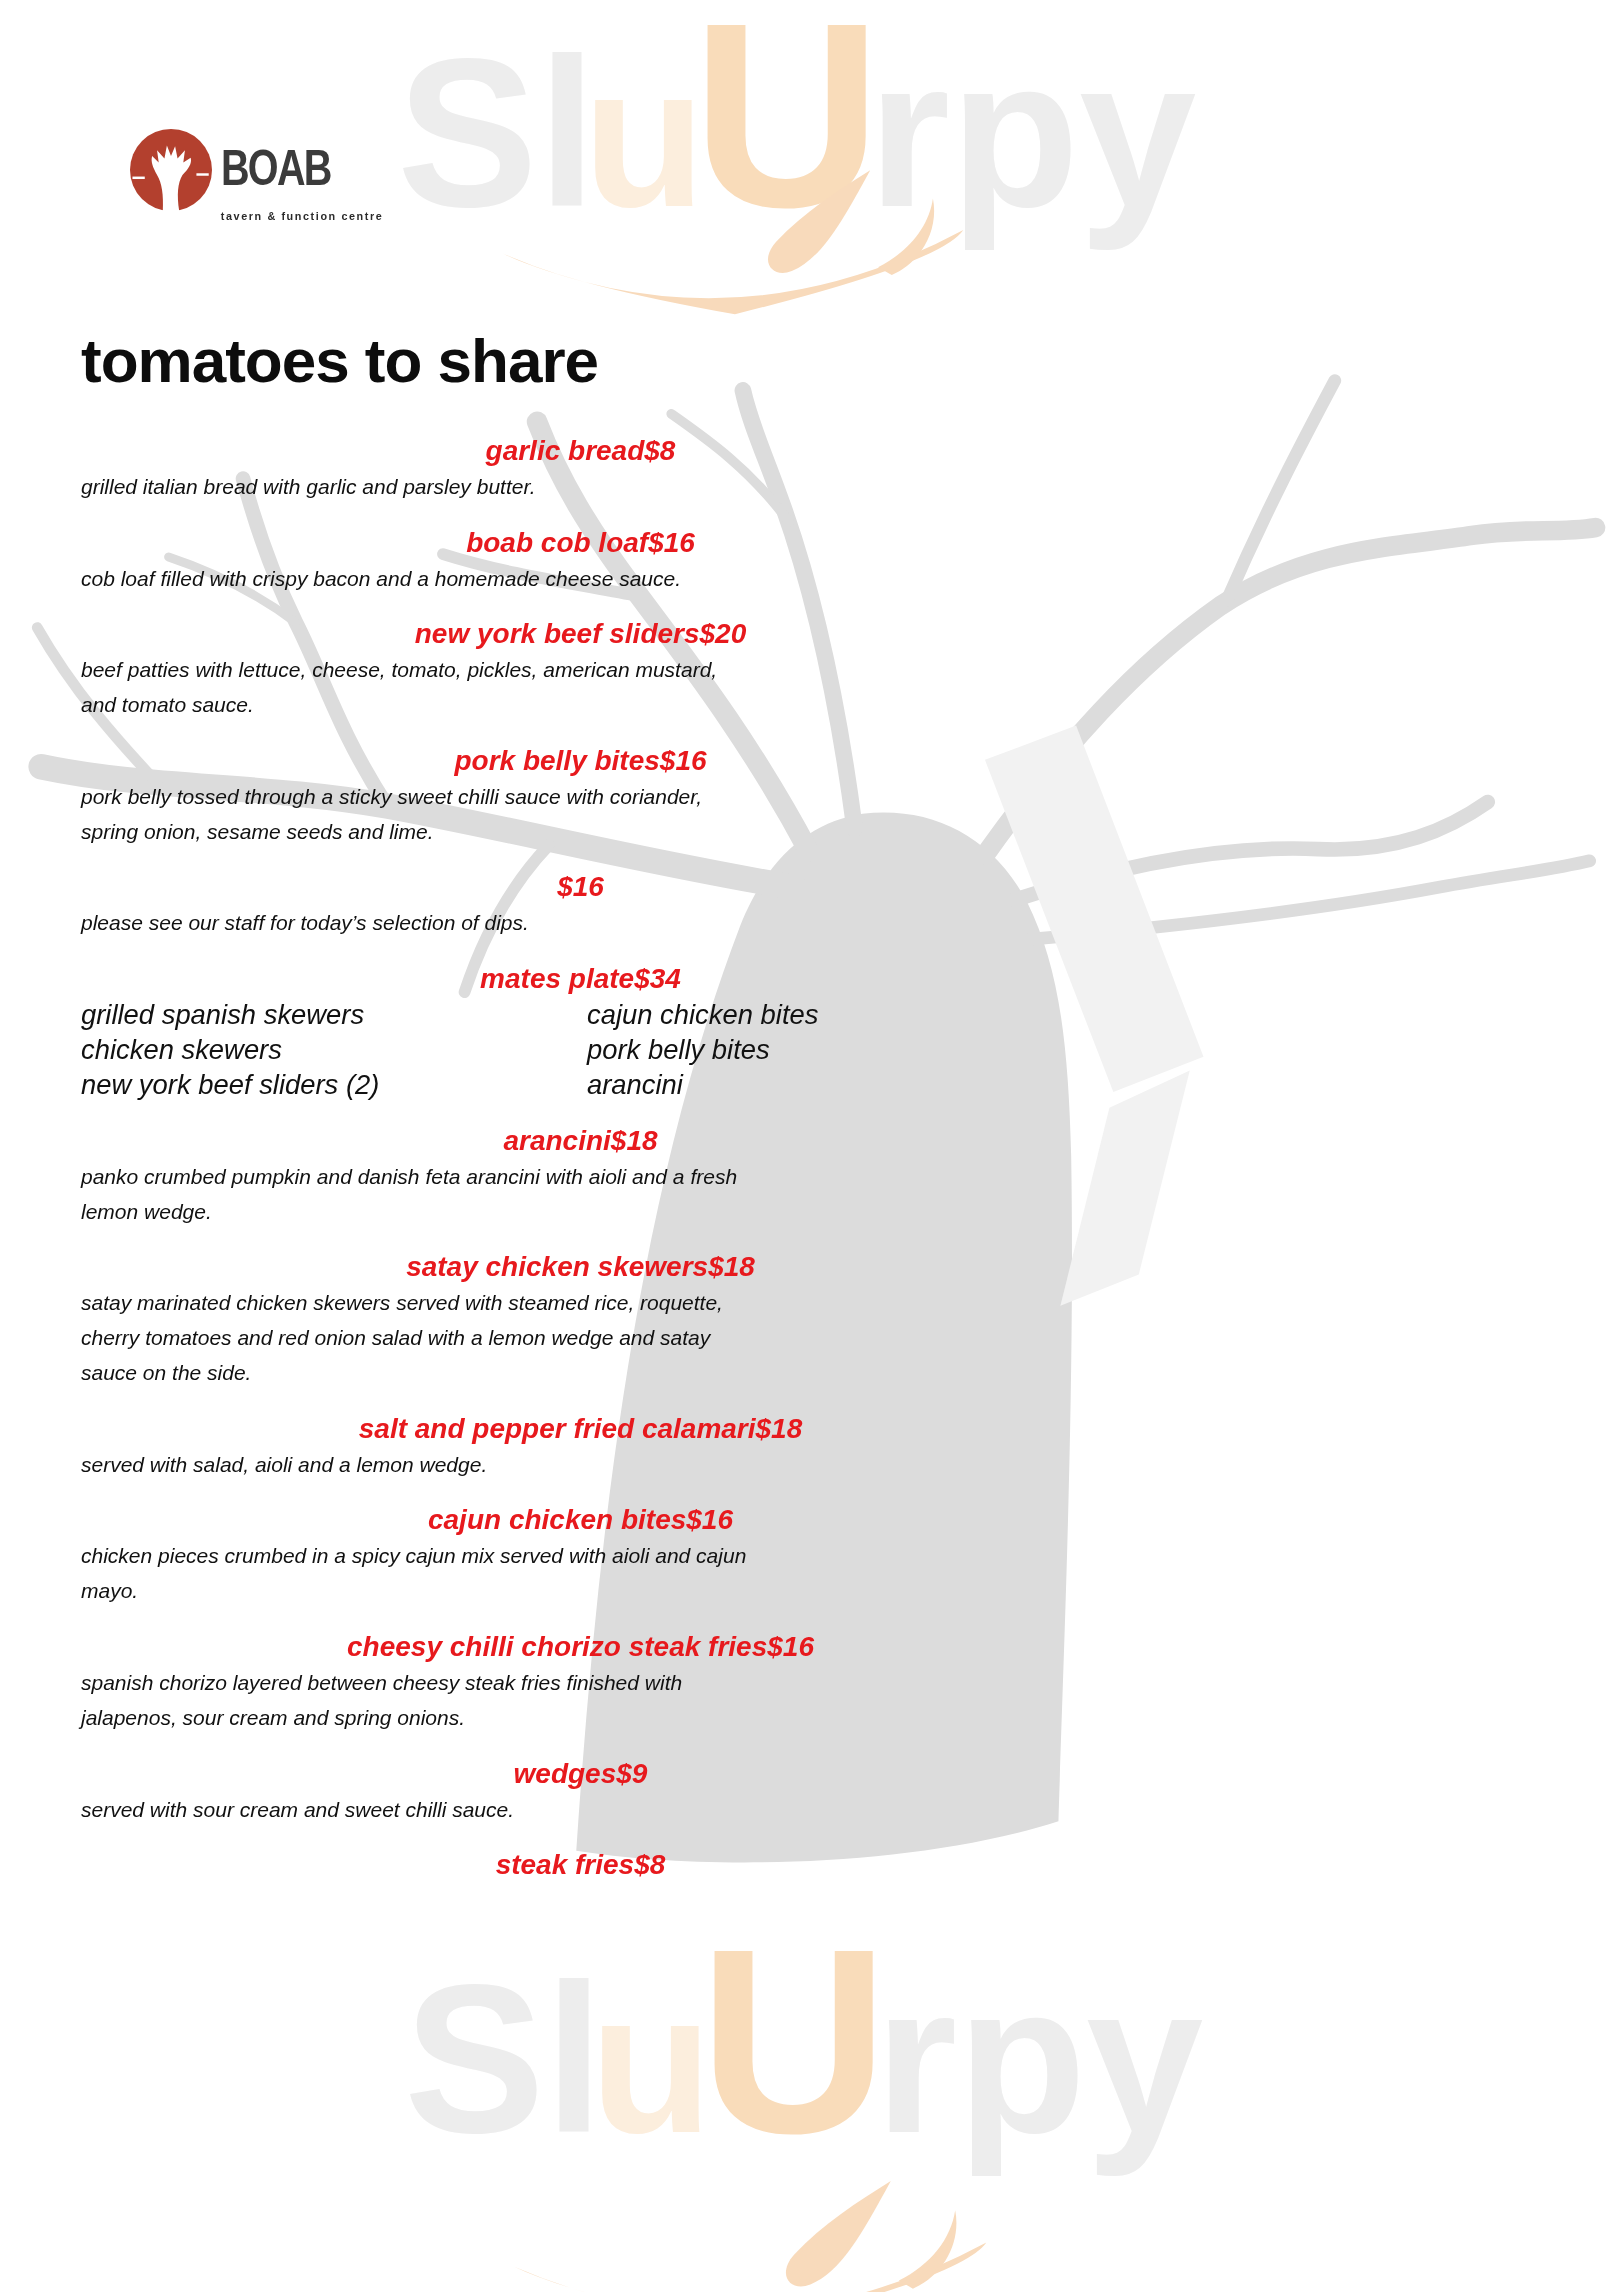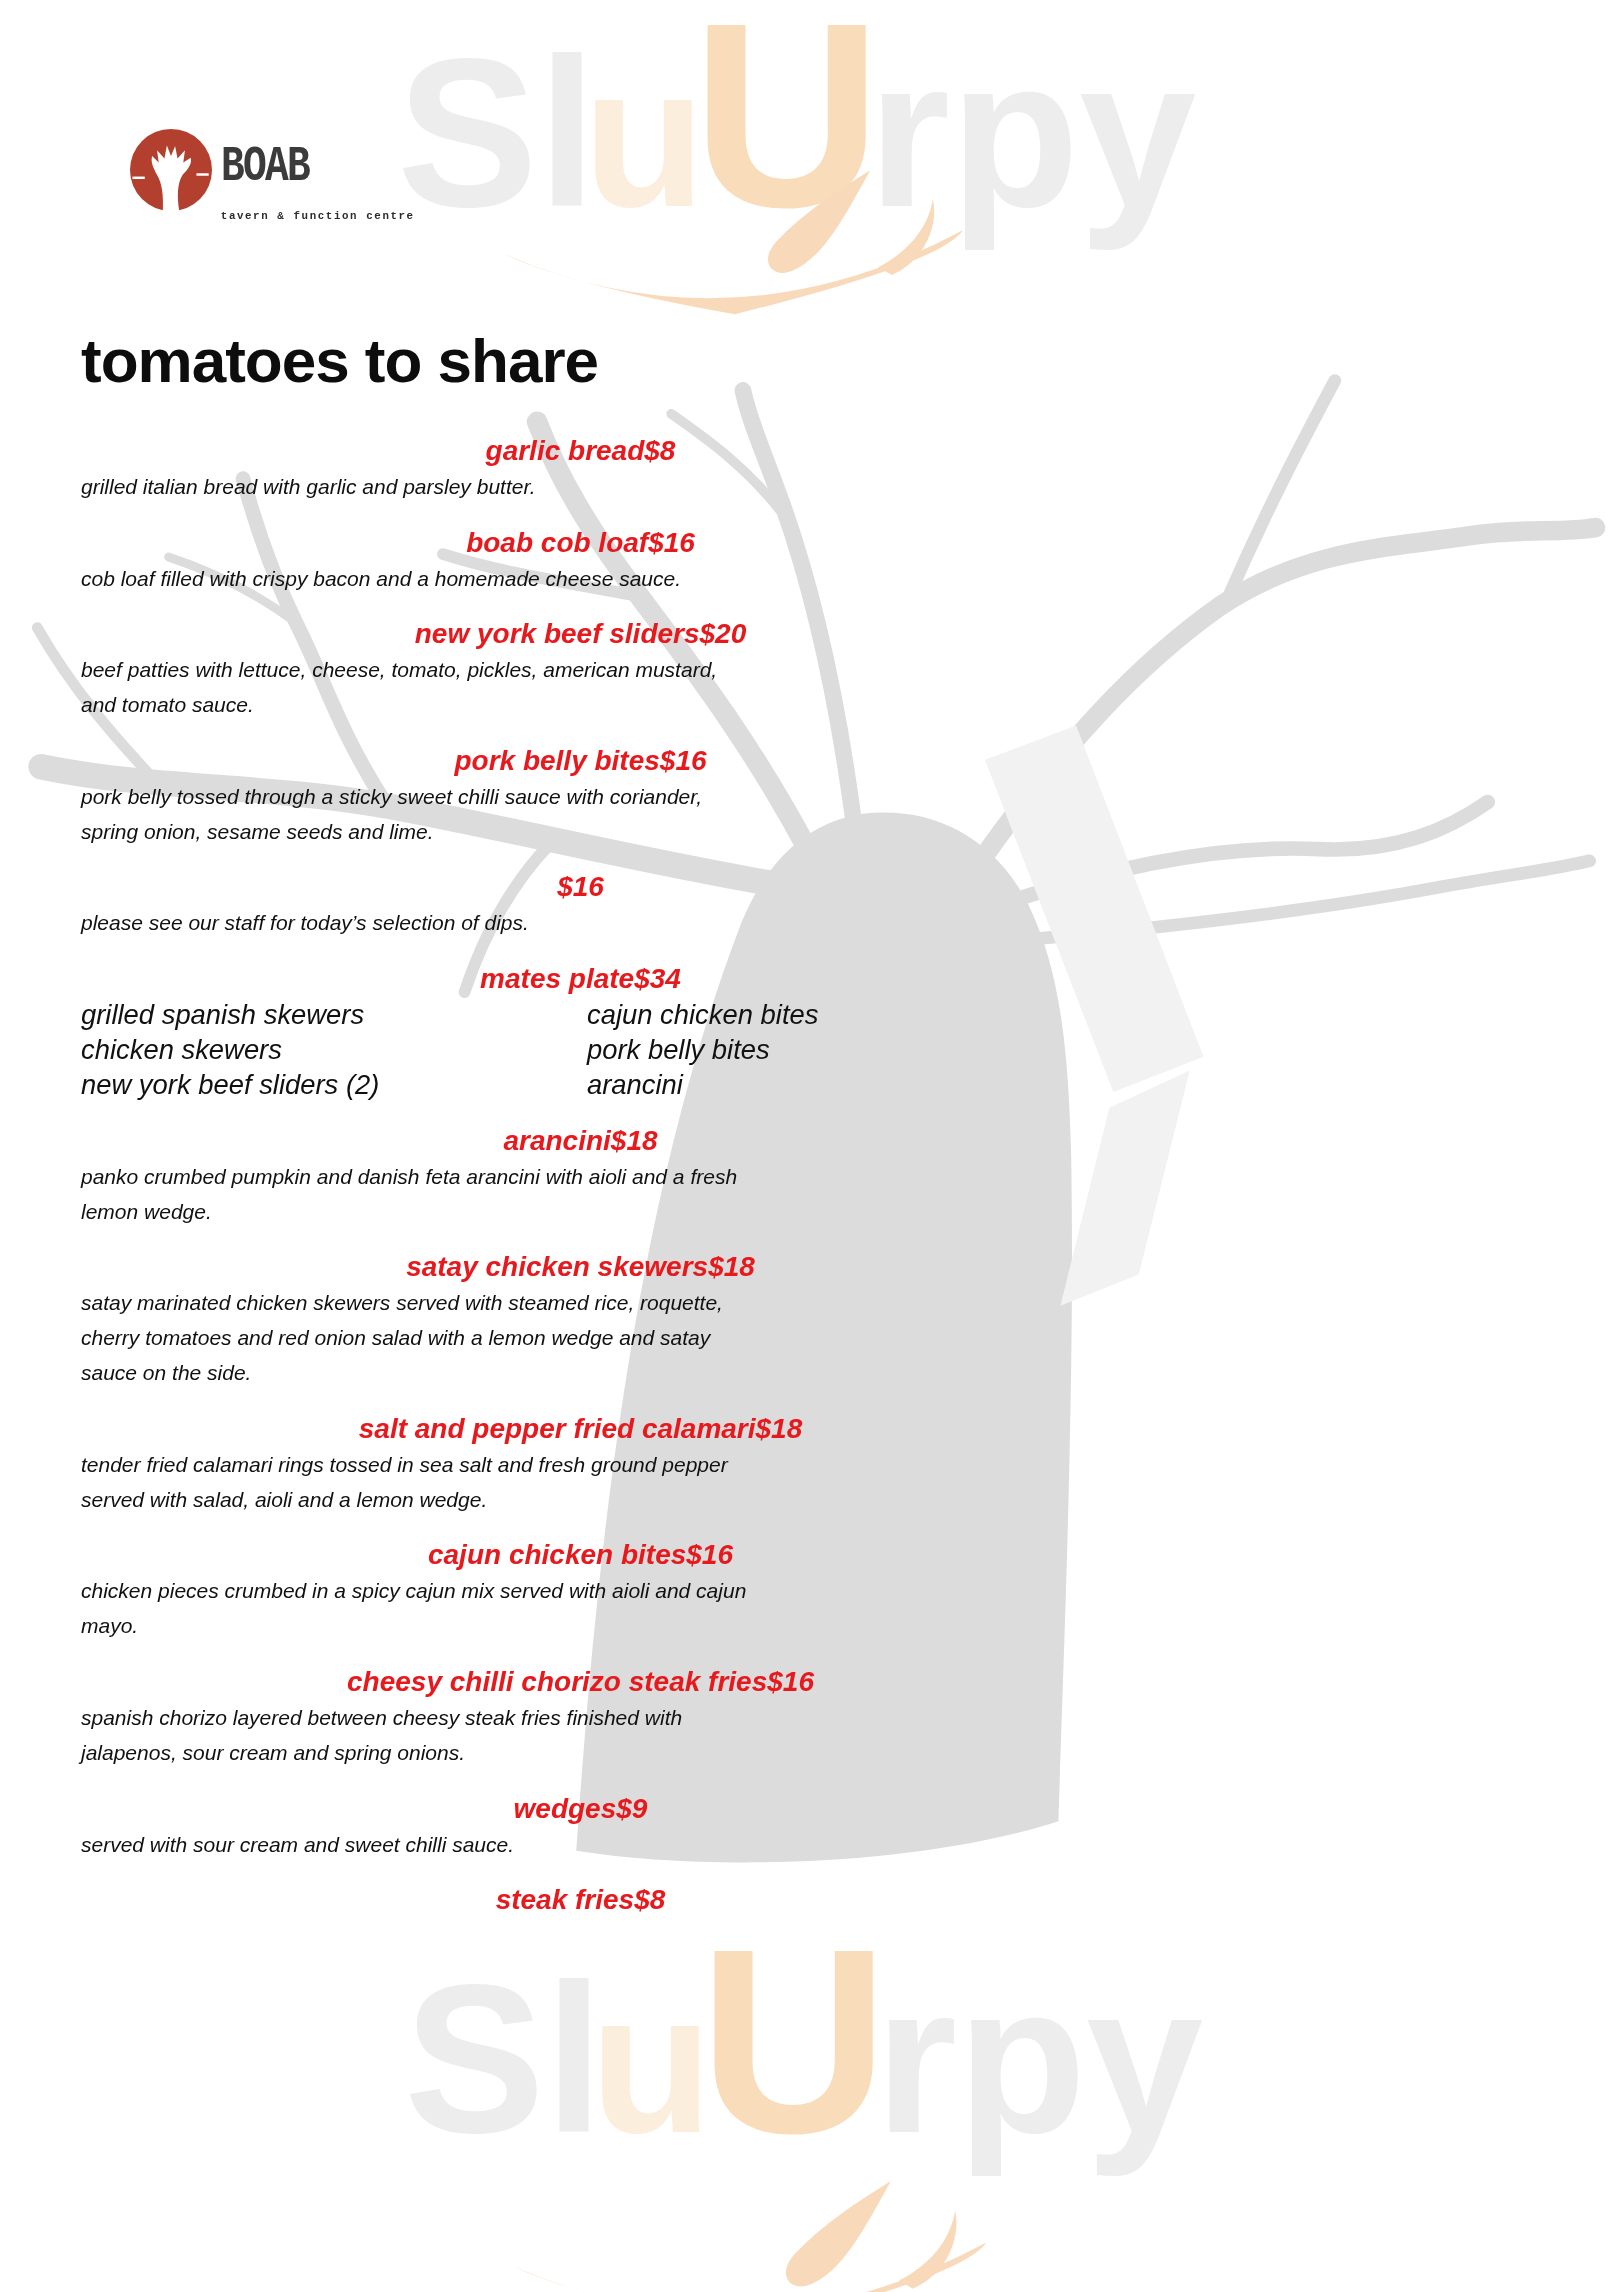--- a/index.html
+++ b/index.html
@@ -49,21 +49,21 @@
   
   .logo {
     position: absolute;
     left: 130px;
     top: 129px;
     z-index: 5;
     display: flex;
     align-items: flex-start;
   }
   .logo-circle { width: 82px; height: 82px; flex: 0 0 auto; }
-  .logo-text { margin-left: 8.8px; padding-top: 15.7px; font-family: Liberation Mono, monospace; }
+  .logo-text { margin-left: 8.8px; padding-top: 15.7px; }
   .brand {
     display: block;
     font-size: 45px;
     font-weight: bold;
     letter-spacing: -2px;
     line-height: 0.92;
     color: var(--logo-text, #3b3b3b);
     transform: scale(0.88, 1.1);
     transform-origin: top left;
     height: 47px;
@@ -302,21 +302,20 @@
           </div>
 
   </section>
 
   <section class="item">
     <div class="head">
       <span class="nm">salt and pepper fried calamari</span>
       <span class="pr">$18</span>
     </div>
     <div class="desc">
-            <div>tender fried calamari rings tossed in sea salt and fresh ground pepper</div>
             <div>served with salad, aioli and a lemon wedge.</div>
           </div>
 
   </section>
 
   <section class="item">
     <div class="head">
       <span class="nm">cajun chicken bites</span>
       <span class="pr">$16</span>
     </div>

